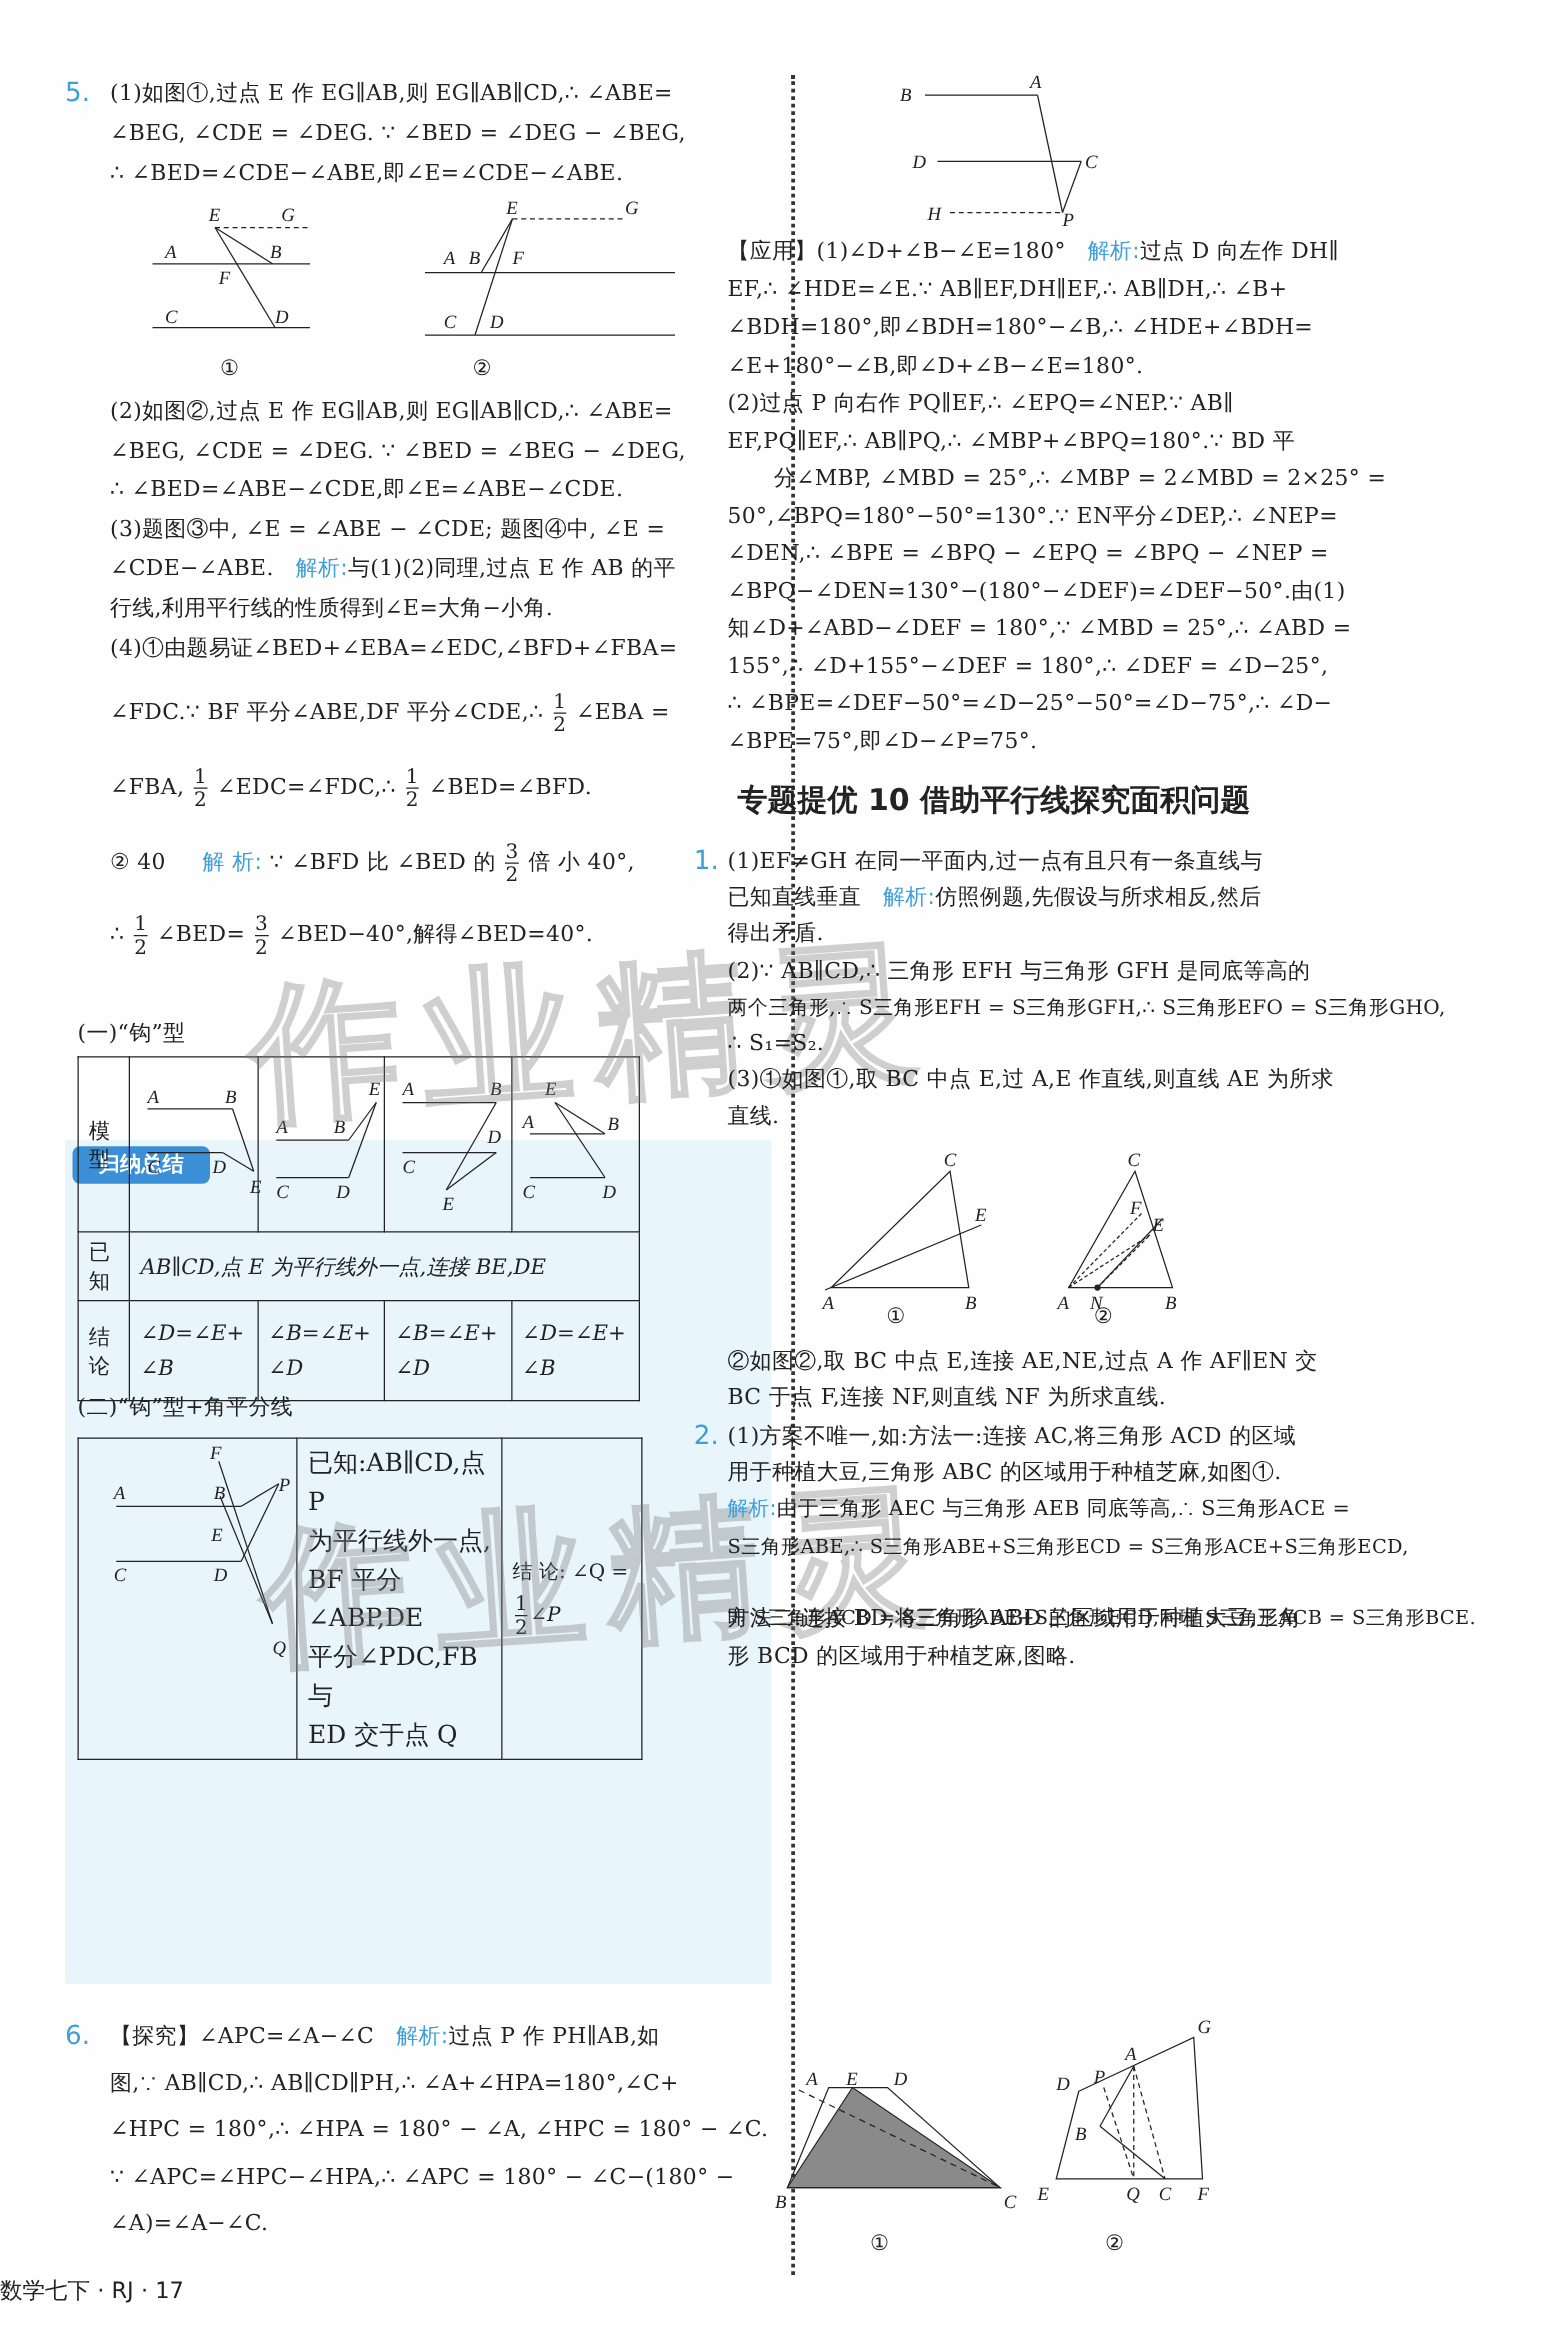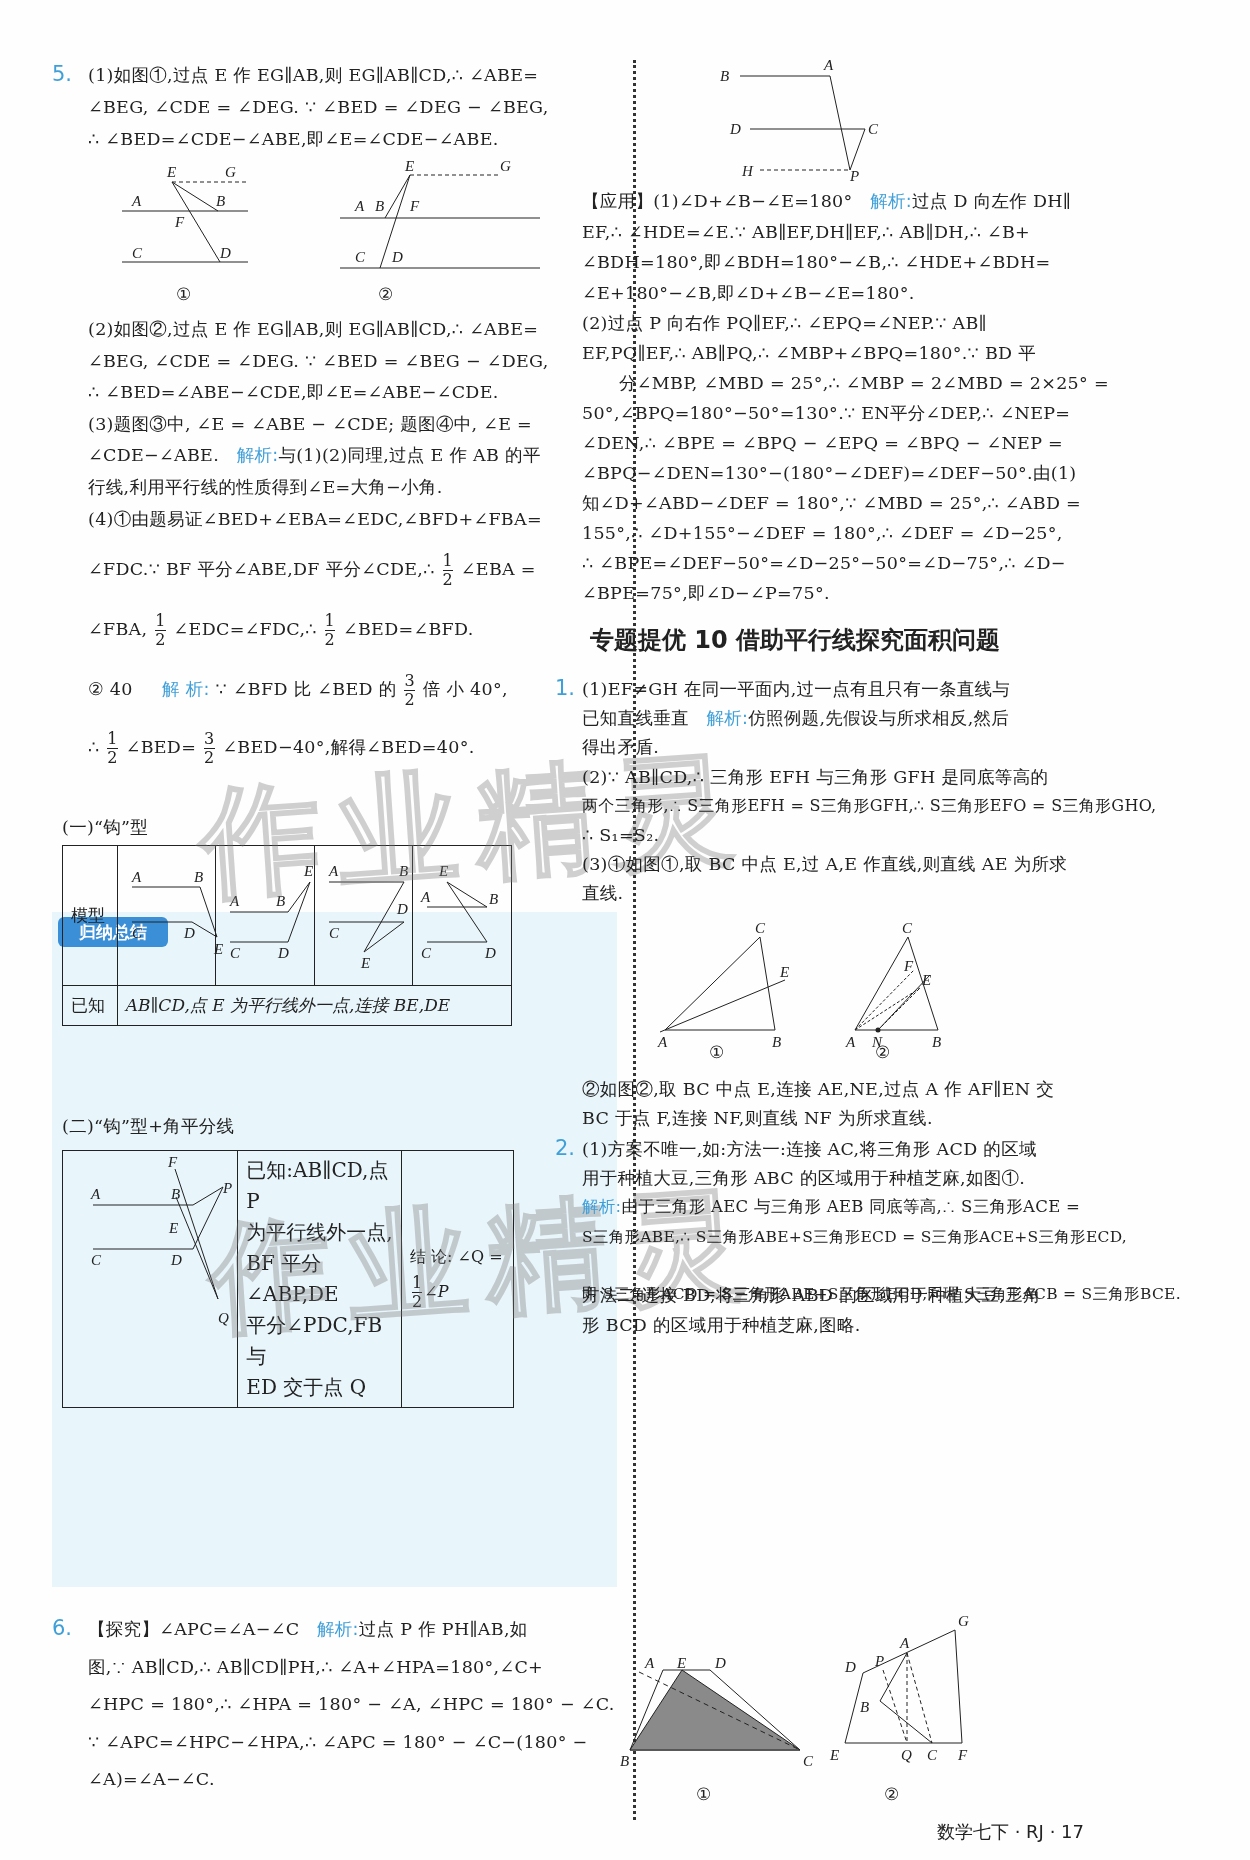--- a/index.html
+++ b/index.html
@@ -11,21 +11,21 @@
   .jx { color:#3f9fd9; font-family:"DejaVu Sans","Liberation Sans",sans-serif; }
   i, .it { font-style:italic; }
   .cap { position:absolute; font-size:17px; }
   .summary { position:absolute; left:52px; top:912px; width:565px; height:675px; background:#e8f5fb; }
   .tag { position:absolute; left:58px; top:917px; width:110px; height:30px; background:#3b8fd6; color:#fff;
          border-radius:6px; font-family:"DejaVu Sans","Liberation Sans",sans-serif; font-size:17px; font-weight:bold;
          text-align:center; line-height:30px; }
   table.tbl { position:absolute; border-collapse:collapse; font-size:17px; }
   table.tbl td { border:1.5px solid #222; vertical-align:middle; padding:4px 8px; }
   .section-title { position:absolute; font-family:"DejaVu Sans","Liberation Sans",sans-serif; font-size:24px; font-weight:bold; white-space:nowrap; }
-  .footer { position:absolute; top:1820px; left:0; width:1084px; text-align:right; font-family:"DejaVu Sans","Liberation Sans",sans-serif; font-size:18px; }
+  .footer { position:absolute; top:1820px; left:0; width:1084px; text-align:left; font-family:"DejaVu Sans","Liberation Sans",sans-serif; font-size:18px; }
   .frac { display:inline-block; vertical-align:middle; text-align:center; margin:0 2px; line-height:18px; }
   .frac span { display:block; font-size:16px; }
   .frac .n { border-bottom:1px solid #222; }
   .wm { position:absolute; font-family:"DejaVu Sans","Liberation Sans",sans-serif; font-size:120px; font-weight:bold;
         color:transparent; -webkit-text-stroke:2px rgba(120,120,120,0.35); letter-spacing:18px; transform:rotate(-4deg); white-space:nowrap; }
   svg { position:absolute; overflow:visible; }
   svg text { font-family:"Liberation Serif",serif; font-style:italic; font-size:15px; fill:#222; }
 </style>
 </head>
 <body>
@@ -163,20 +163,39 @@
             <text x="4" y="40">A</text>
             <text x="72" y="42">B</text>
             <text x="4" y="96">C</text>
             <text x="68" y="96">D</text>
       </svg>
     </td>
   </tr>
   <tr style="height:40px;">
     <td>已知</td>
     <td colspan="4" class="it">AB∥CD,点 E 为平行线外一点,连接 BE,DE</td>
+  </tr>
+  <tr style="height:80px;">
+    <td>结论</td>
+    <td class="it">
+          <div>∠D=∠E+</div>
+          <div style="margin-top:8px">∠B</div>
+        </td>
+    <td class="it">
+          <div>∠B=∠E+</div>
+          <div style="margin-top:8px">∠D</div>
+        </td>
+    <td class="it">
+          <div>∠B=∠E+</div>
+          <div style="margin-top:8px">∠D</div>
+        </td>
+    <td class="it">
+          <div>∠D=∠E+</div>
+          <div style="margin-top:8px">∠B</div>
+        </td>
   </tr>
 </tbody>
   </table>
 
 <div class="line" style="left:62px;top:1115px;">(二)“钩”型+角平分线</div>
 
 <table class="tbl" style="left:62px;top:1150px;width:452px;height:182px;">
   <tbody>
       <tr>
     <td style="width:170px;position:relative;">

